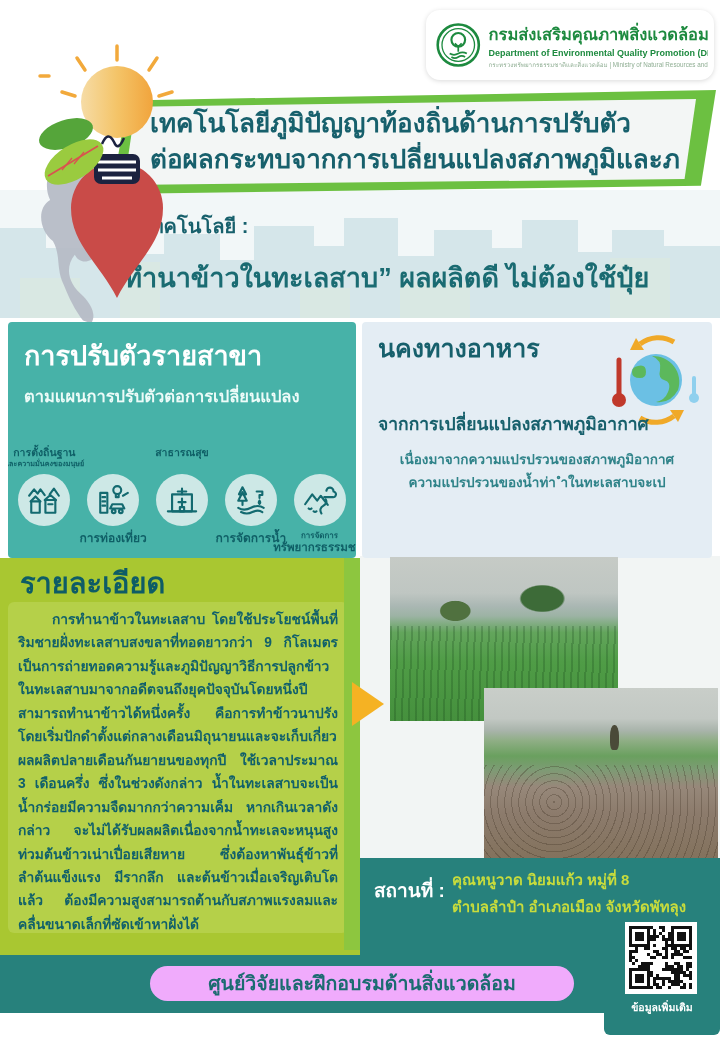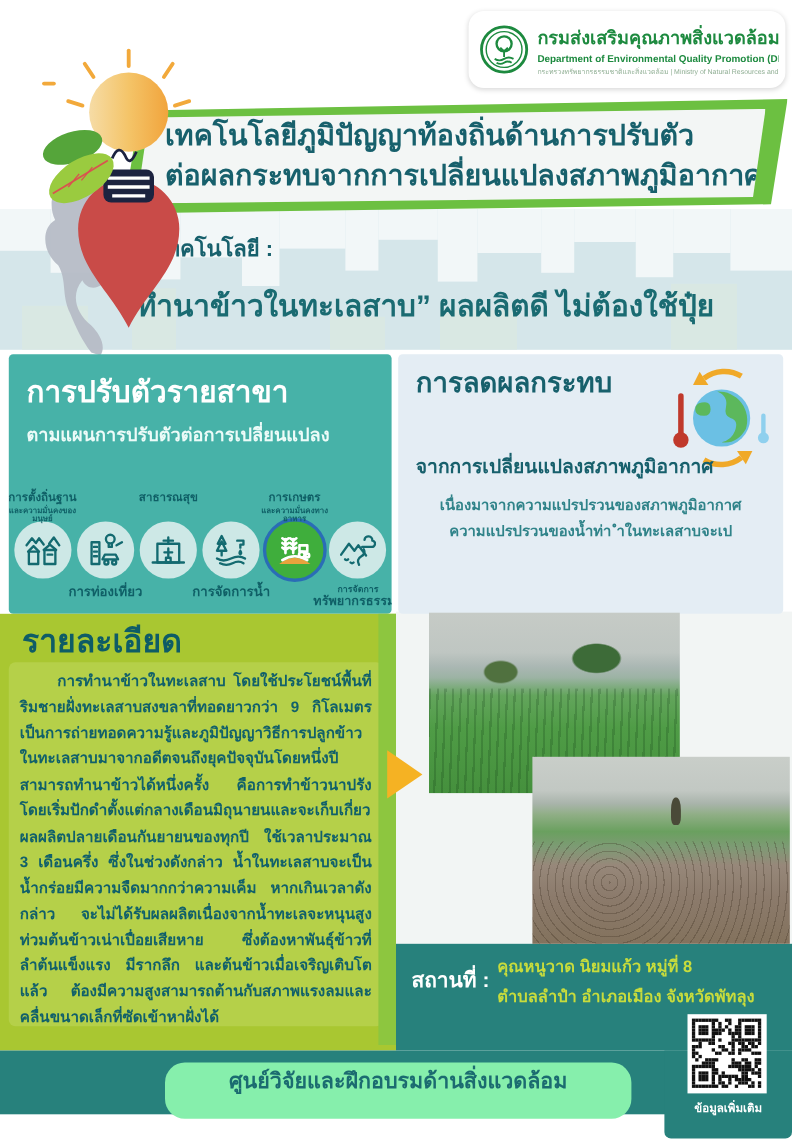--- a/index.html
+++ b/index.html
@@ -87,21 +87,21 @@
     background:linear-gradient(180deg,#c9cec9 0%,#c2c8c3 18%,#a9b4ab 25%,#8fae85 31%,#6aa05f 40%,#7d9b74 48%,#97887a 58%,#8c7b6c 74%,#83725d 100%);}
   .photo2::before{content:"";position:absolute;left:54%;top:22%;width:9px;height:25px;background:#4a4a38;border-radius:45% 45% 30% 30%;}
   .photo2::after{content:"";position:absolute;left:0;bottom:0;width:100%;height:55%;
     background:repeating-radial-gradient(circle at 30% 40%,rgba(55,42,28,.28) 0 1px,transparent 1px 7px);}
 
   
   .teal-area{position:absolute;left:360px;top:858px;width:360px;height:97px;background:#27817c;z-index:4;}
   .loc-label{position:absolute;left:14px;top:17px;font-size:19px;font-weight:bold;color:#fff;}
   .loc-lines{position:absolute;left:92px;top:8px;font-size:15px;font-weight:bold;color:#c8dc3c;line-height:1.8;}
   .footer-band{position:absolute;left:0;top:955px;width:720px;height:58px;background:#27817c;z-index:4;}
-  .pill{position:absolute;left:150px;top:11px;width:424px;height:51px;border-radius:18px;background:#86efac;
+  .pill{position:absolute;left:150px;top:11px;width:424px;height:35px;border-radius:18px;background:#f0abfc;
     text-align:center;line-height:35px;font-size:19.5px;font-weight:bold;color:#1b6b70;}
   .qr-tab{position:absolute;left:604px;top:955px;width:116px;height:80px;background:#27817c;border-radius:0 0 6px 6px;z-index:5;}
   .qr-box{position:absolute;left:625px;top:922px;width:72px;height:72px;background:#fff;z-index:6;}
   .qr-grid{position:absolute;left:4px;top:4px;width:63px;height:63px;}
   .qr-grid i{position:absolute;width:3px;height:3px;background:#111;}
   .qr-label{position:absolute;left:604px;top:999px;width:116px;text-align:center;font-size:10.5px;font-weight:bold;color:#fff;z-index:6;}
 
   .mini{stroke:#136a70;stroke-width:1.5;fill:none;stroke-linecap:round;stroke-linejoin:round;}
   .miniw{stroke:#ffffff;stroke-width:1.7;fill:none;stroke-linecap:round;stroke-linejoin:round;}
 </style>
@@ -183,21 +183,21 @@
     <div class="logo-text">
       <div class="logo-th">กรมส่งเสริมคุณภาพสิ่งแวดล้อม</div>
       <div class="logo-en">Department of Environmental Quality Promotion (DEQP)</div>
       <div class="logo-sub">กระทรวงทรัพยากรธรรมชาติและสิ่งแวดล้อม | Ministry of Natural Resources and Environment</div>
     </div>
   </div>
 
   <div class="banner-green"></div>
   <div class="banner-white">
     <div class="banner-line">เทคโนโลยีภูมิปัญญาท้องถิ่นด้านการปรับตัว</div>
-    <div class="banner-line">ต่อผลกระทบจากการเปลี่ยนแปลงสภาพภูมิอากาศ</div>
+    <div class="banner-line">ต่อผลกระทบจากการเปลี่ยนแปลงสภาพภูมิและภ</div>
   </div>
 
   <div class="tech-label">ชื่อเทคโนโลยี :</div>
   <div class="tech-name">“ทำนาข้าวในทะเลสาบ” ผลผลิตดี ไม่ต้องใช้ปุ๋ย</div>
 
   <div class="left-panel">
     <div class="lp-title">การปรับตัวรายสาขา</div>
     <div class="lp-sub">
       <span>ตามแผนการปรับตัวต่อการเปลี่ยนแปลง</span><br>
     </div>
@@ -246,55 +246,40 @@
             <svg width="34" height="34" viewBox="0 0 24 24">
           <path class="mini" d="M6 3 L3.5 8 h5 z M6 6.5 L3 12.5 h6 z M6 12.5 v3"></path>
           <path class="mini" d="M16 6 h4 v2.5 h-2 M18 8.5 v2"></path>
               <path class="mini" d="M18 12.5 q-1 1.5 0 2.2 q1 -0.7 0 -2.2"></path>
           <path class="mini" d="M3 17.5 q4 2.5 9 0 t9 0 M5 20.5 q4 2 8 0 t7 0"></path>
         </svg>
           </div>
         <div class="sec-bottom">การจัดการน้ำ</div>
       </div>
       <div class="sector">
-        <div class="sec-top"><span class="t1">การเกษตร</span>
-          <span class="t2">และความมั่นคงทางอาหาร</span></div>
-        <div class="sec-circle hl">
-            <svg width="34" height="34" viewBox="0 0 24 24">
-          <path d="M2 21 q10 -8 20 0 z" fill="#e8a33d"></path>
-          <path class="miniw" d="M6 14 V5 M6 6 l-2 -1.5 M6 6 l2 -1.5 M6 9 l-2 -1.5 M6 9 l2 -1.5 M6 12 l-2 -1.5 M6 12 l2 -1.5"></path>
-          <path class="miniw" d="M11 14 V5 M11 6 l-2 -1.5 M11 6 l2 -1.5 M11 9 l-2 -1.5 M11 9 l2 -1.5 M11 12 l-2 -1.5 M11 12 l2 -1.5"></path>
-          <rect class="miniw" x="15" y="9" width="5" height="4"></rect>
-              <circle class="miniw" cx="16.5" cy="15" r="1.8"></circle>
-              <circle class="miniw" cx="20" cy="15.5" r="1.2"></circle>
-          <path class="miniw" d="M4 18.5 q8 -5 16 0"></path>
-        </svg>
-          </div>
-      </div>
-      <div class="sector">
         <div class="sec-circle">
             <svg width="34" height="34" viewBox="0 0 24 24">
           <path class="mini" d="M1.5 15 l5 -7 3.5 4.5 2.5 -3.5 5 6.5"></path>
           <path class="mini" d="M16.5 5.5 a2.5 2.5 0 0 1 5 0.5 a2 2 0 0 1 -0.5 4 h-6"></path>
           <path class="mini" d="M13 21.5 q-2 -3.5 1.5 -5.5 q3 -1.8 1.5 -4.5"></path>
           <path class="mini" d="M4 18 q1 1 2 0 M7.5 20 q1 1 2 0"></path>
         </svg>
           </div>
         <div class="sec-bottom">
             <span class="t2">การจัดการ</span>
           <span class="t1b">ทรัพยากรธรรมชาติ</span>
           </div>
       </div>
     </div>
   </div>
 
   <div class="right-panel">
     <div class="rp-mist"></div>
     <div class="rp-title">
-      <span>การลดผลกระทบ</span><br>
+      <span>นคงทางอาหาร</span><br>
     </div>
     <svg class="globe" viewBox="0 0 96 96">
       <path d="M66,10 A30,30 0 0 0 32,12" stroke="#f0a928" stroke-width="5" fill="none"></path>
       <polygon points="28,6 36,18 22,18" fill="#f0a928"></polygon>
       <path d="M32,86 A30,30 0 0 0 66,84" stroke="#f0a928" stroke-width="5" fill="none"></path>
       <polygon points="70,90 62,78 76,78" fill="#f0a928"></polygon>
       <circle cx="48" cy="48" r="26" fill="#6bc0e4"></circle>
       <path d="M44,24 q10,4 8,14 q-2,8 4,10 q8,2 4,12 q-3,8 -12,10 q14,2 22,-12 a26,26 0 0 0 -26,-34 z" fill="#5cb85c"></path>
       <path d="M30,34 q8,-2 8,6 q0,6 -6,6 q-8,0 -8,-6 q0,-5 6,-6 z" fill="#5cb85c"></path>
       <line x1="11" y1="28" x2="11" y2="62" stroke="#c0392b" stroke-width="5" stroke-linecap="round"></line>

